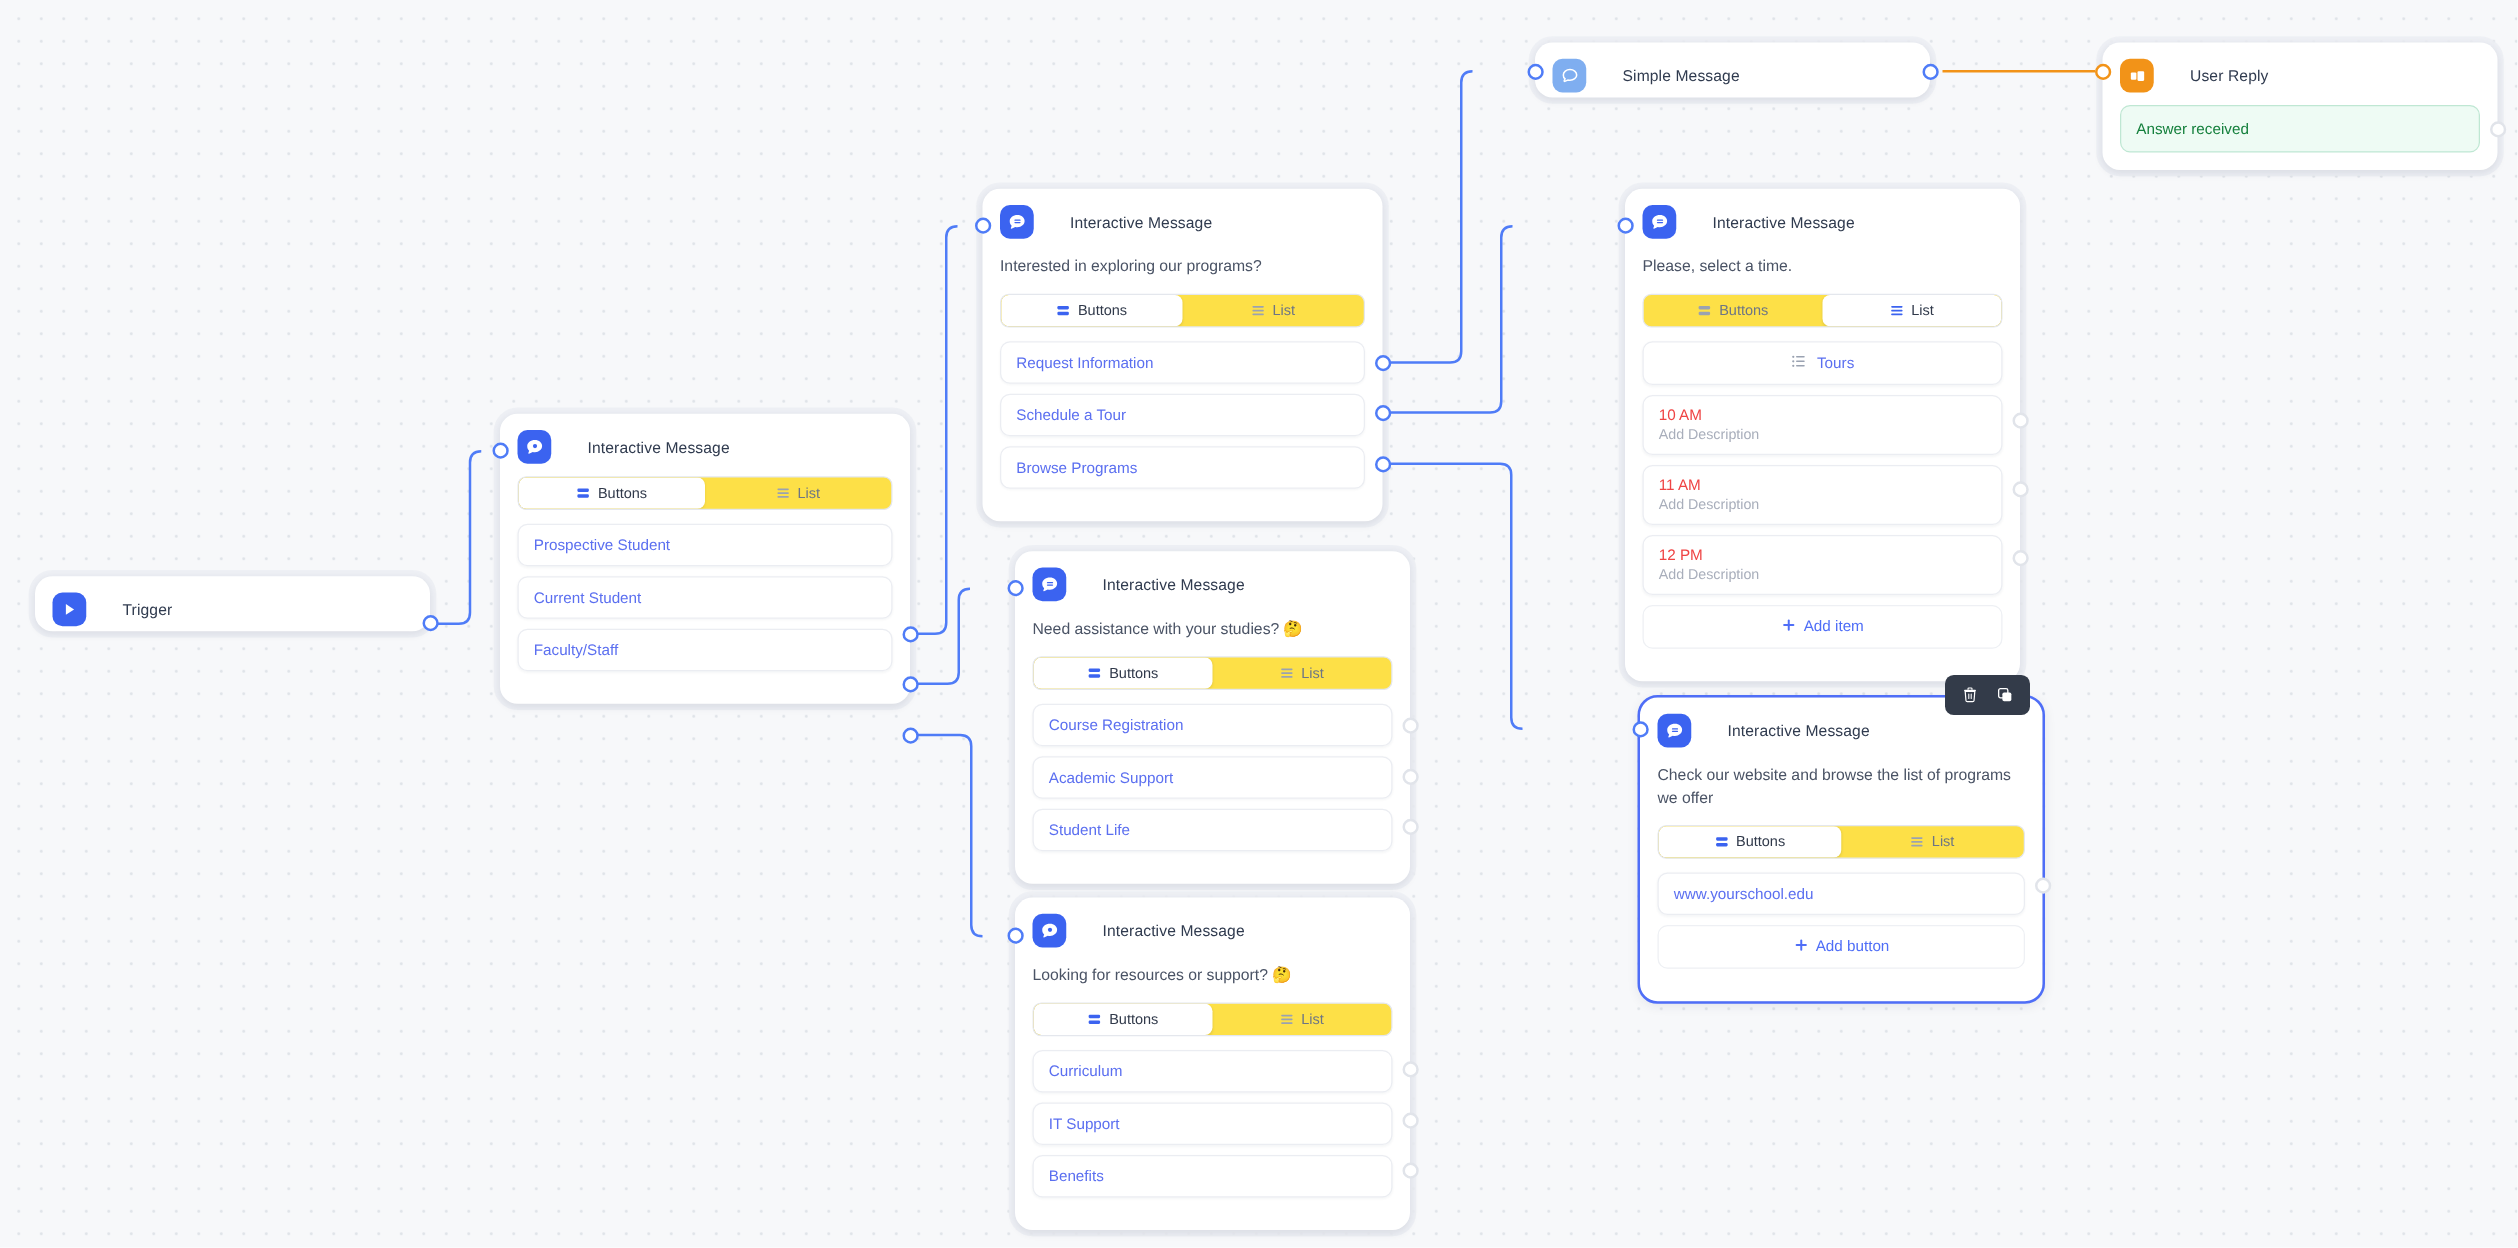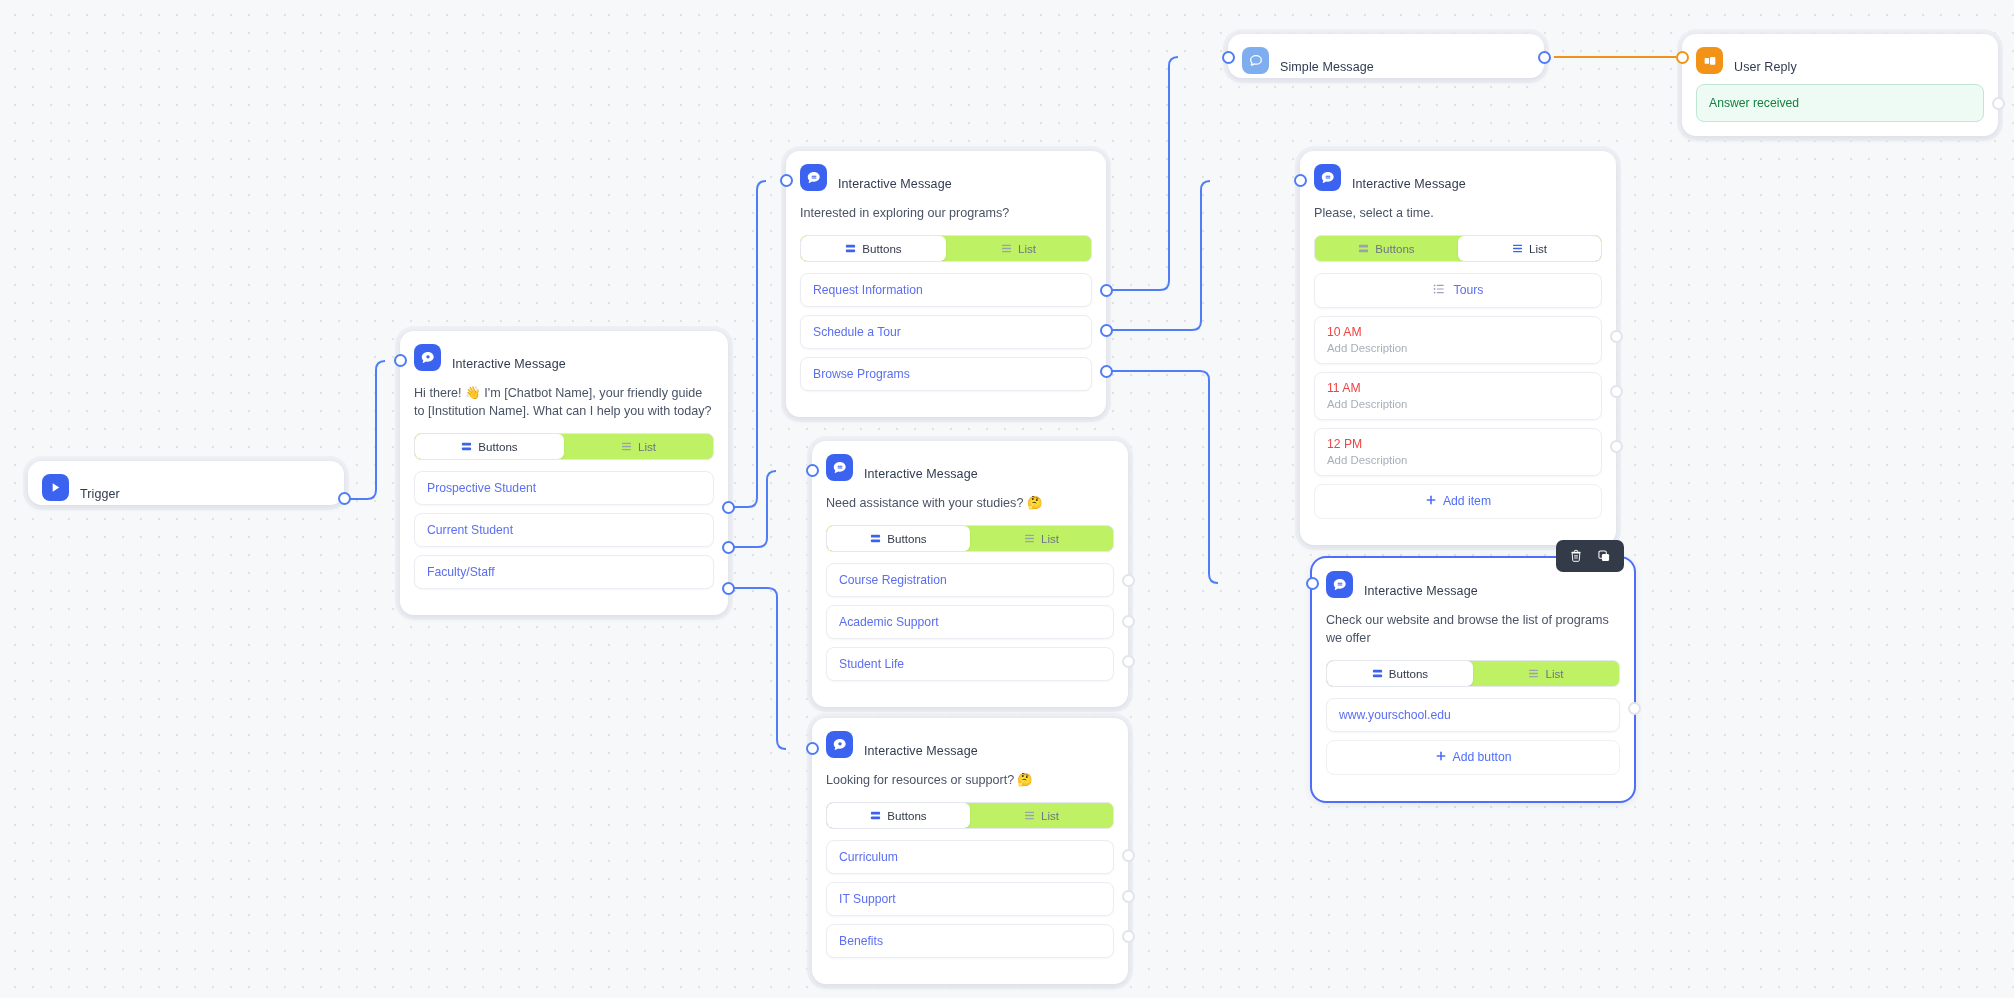--- a/index.html
+++ b/index.html
@@ -36,22 +36,22 @@
     box-sizing: border-box;
   }
   .node.selected {
     box-shadow: 0 2px 10px rgba(30,40,70,0.12);
     outline: 2px solid #4f6ef7;
     outline-offset: 0px;
     border-radius: 14px;
   }
   .node-head {
     display: flex;
-    align-items: flex-end;
-    gap: 11px;
+    align-items: center;
+    gap: 29px;
     padding: 13px 14px 4px 14px;
   }
   .node-icon {
     width: 27px;
     height: 27px;
     border-radius: 8px;
     display: flex;
     align-items: center;
     justify-content: center;
     flex: 0 0 auto;
@@ -73,21 +73,21 @@
   }
   .node-text.nomargin { margin-bottom: 0; }
   .trigger-sub {
     font-size: 12.3px;
     color: #4f6ef7;
     padding: 6px 14px 14px 14px;
   }
   
   .toggle {
     display: flex;
-    background: #bef264;
+    background: #fde047;
     border: 1px solid #e4e7ed;
     border-radius: 7px;
     overflow: hidden;
     height: 25px;
     margin-bottom: 11px;
   }
   .toggle > div {
     flex: 1 1 50%;
     display: flex;
     align-items: center;
@@ -207,21 +207,20 @@
     <div class="node-head">
       <span class="node-icon blue">
         <svg width="16" height="16" viewBox="0 0 18 18">
             <path d="M9 2.2c3.6 0 6.4 2.4 6.4 5.5 0 3.1-2.8 5.5-6.4 5.5-.7 0-1.4-.1-2-.25L3.6 14.6c-.35.17-.72-.17-.6-.55l.75-2.1C2.6 11 2 9.5 2 7.7 2 4.6 5 2.2 9 2.2z" fill="#ffffff"></path>
             <circle cx="9" cy="7.7" r="1.9" fill="#3b63f0"></circle>
           </svg>
       </span>
       <span class="node-title">Interactive Message</span>
     </div>
     <div class="node-body">
-      <div class="node-text">Hi there! 👋 I'm [Chatbot Name], your friendly guide to [Institution Name]. What can I help you with today?</div>
       <div class="toggle">
         <div class="active">
           <span class="tg-ico">
             <svg width="11" height="11" viewBox="0 0 12 12">
                 <rect x="1" y="2" width="10" height="3" rx="1" fill="#3b63f0"></rect>
                 <rect x="1" y="7" width="10" height="3" rx="1" fill="#3b63f0"></rect>
               </svg>
           </span>
           <span>Buttons</span>
         </div>

